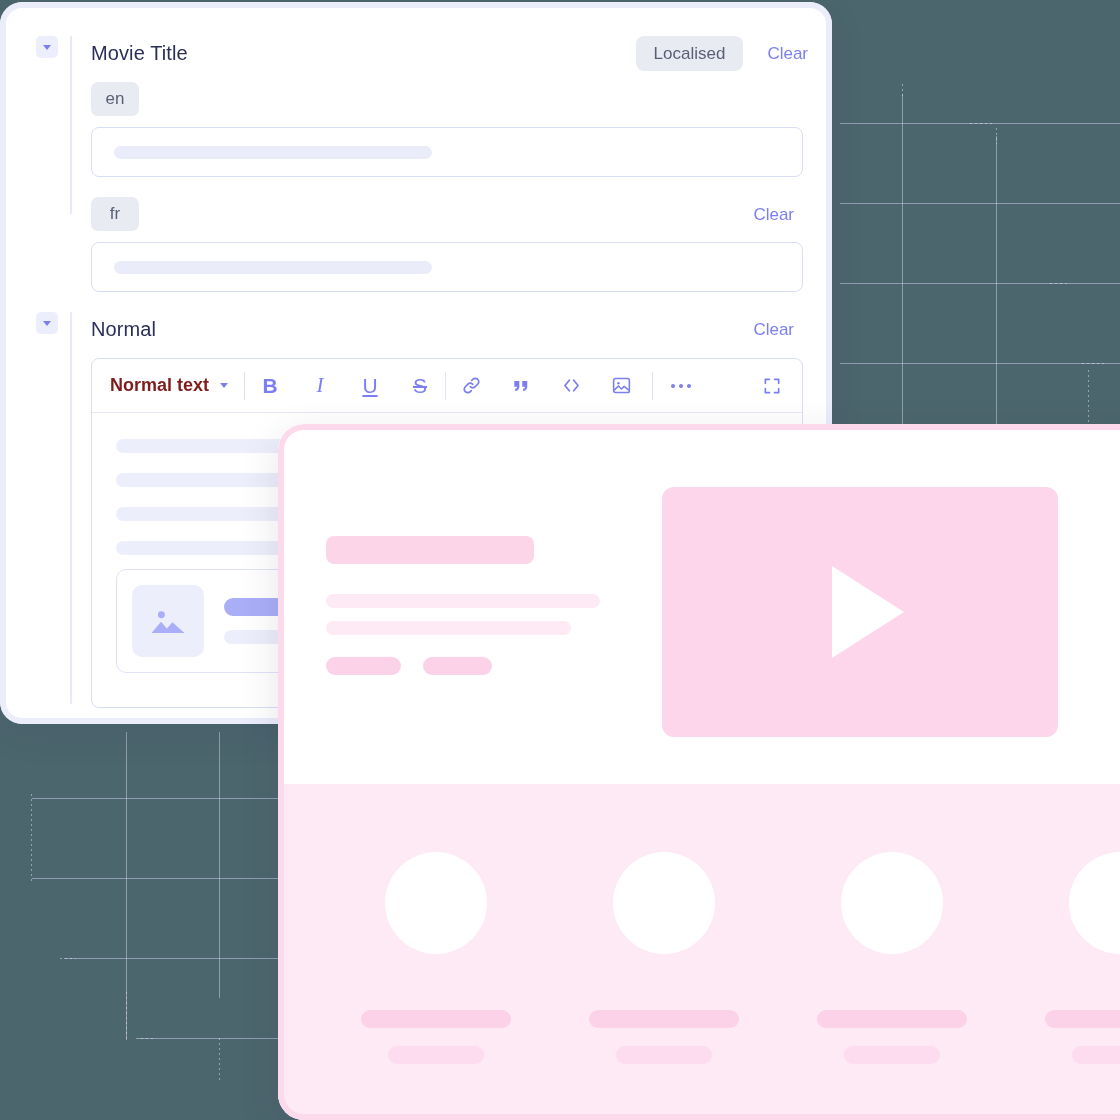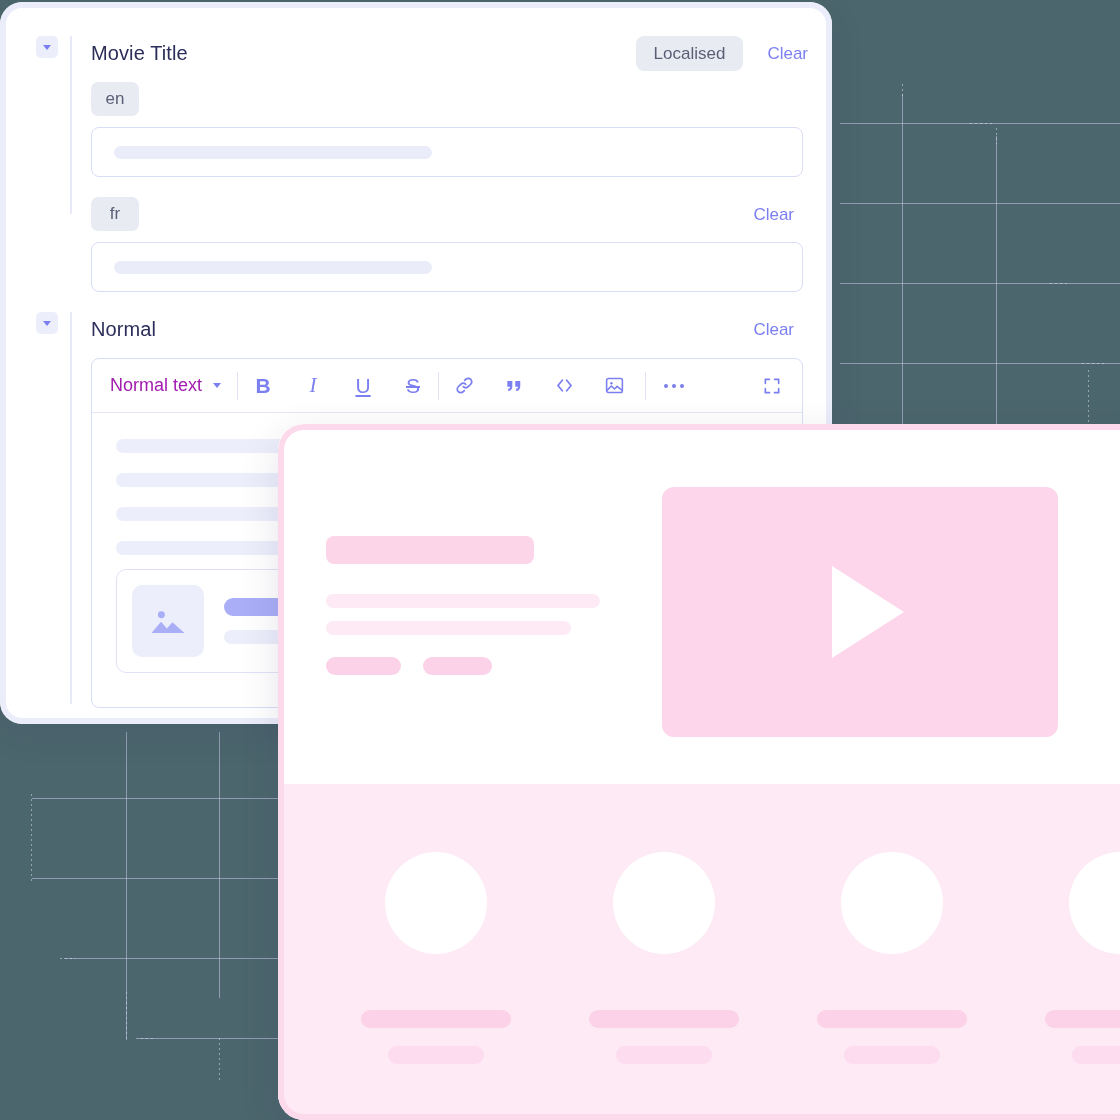--- a/index.html
+++ b/index.html
@@ -172,24 +172,25 @@
     display: flex;
     align-items: center;
     height: 54px;
     border-bottom: 1px solid #e4e7f8;
     padding: 0 4px;
   }
   .tb-style {
     display: flex;
     align-items: center;
     gap: 11px;
-    color: #a21caf;
+    color: #7f1d1d;
     font-size: 18px;
     padding: 0 16px 0 14px;
     height: 100%;
+    font-weight: bold;
   }
   .tb-caret {
     width: 0; height: 0;
     border-left: 4.5px solid transparent;
     border-right: 4.5px solid transparent;
     border-top: 5.5px solid #7b7ff0;
   }
   .tb-sep {
     width: 1px;
     height: 28px;

